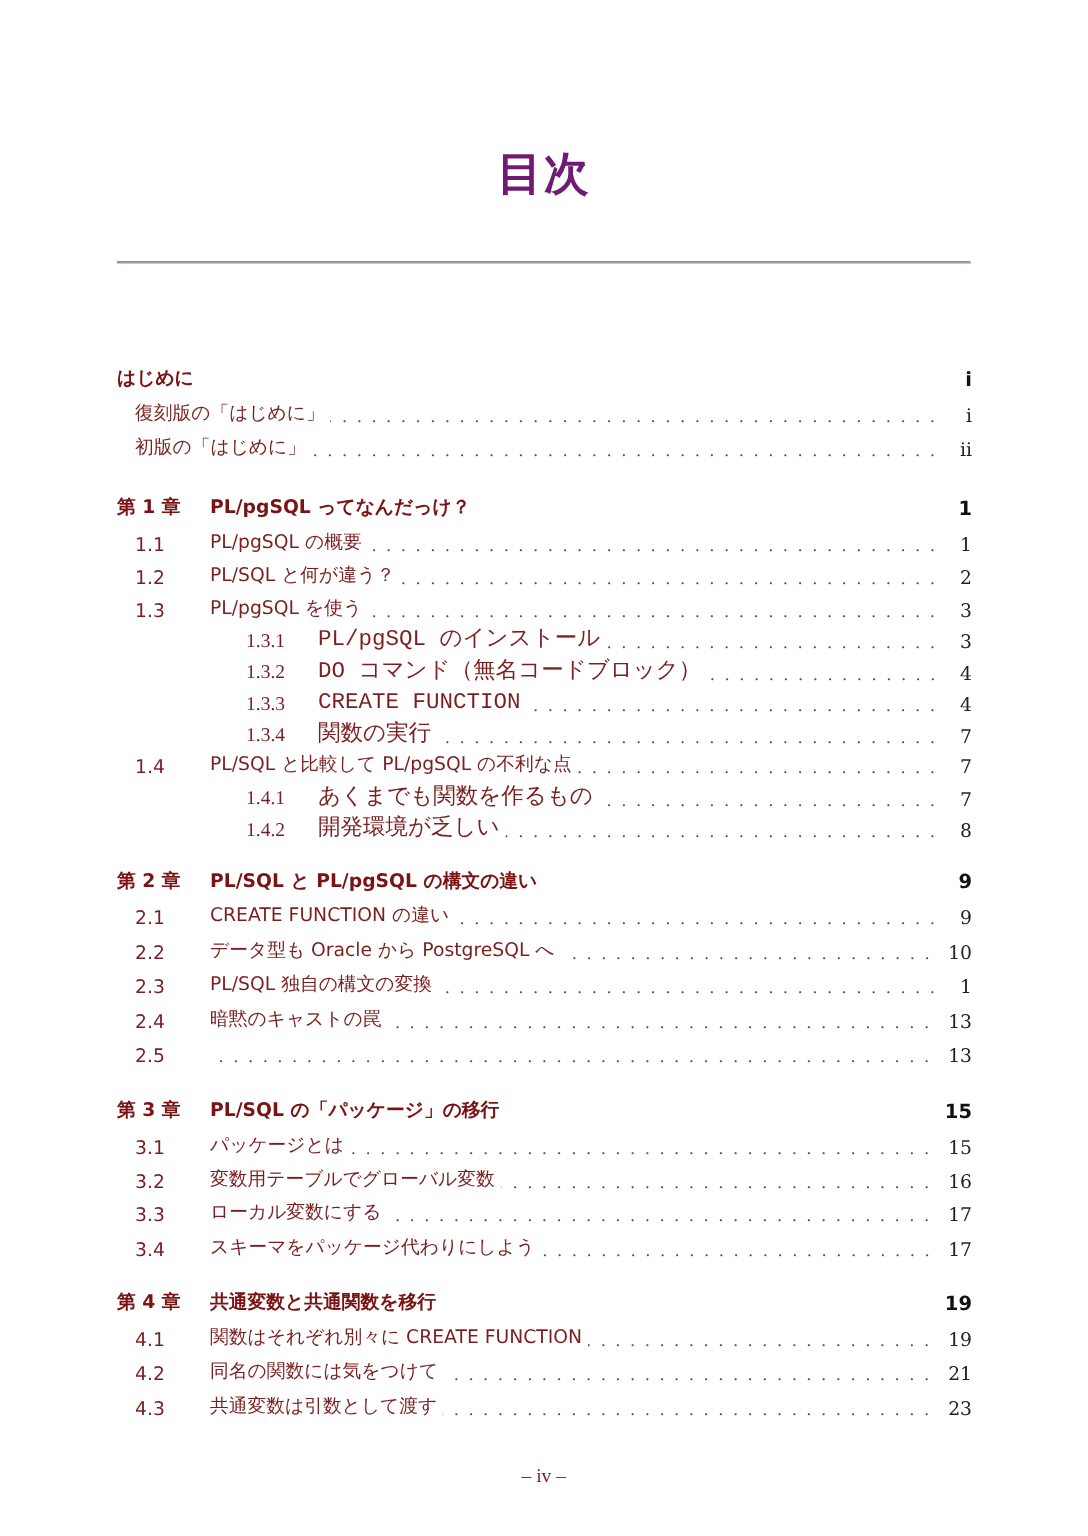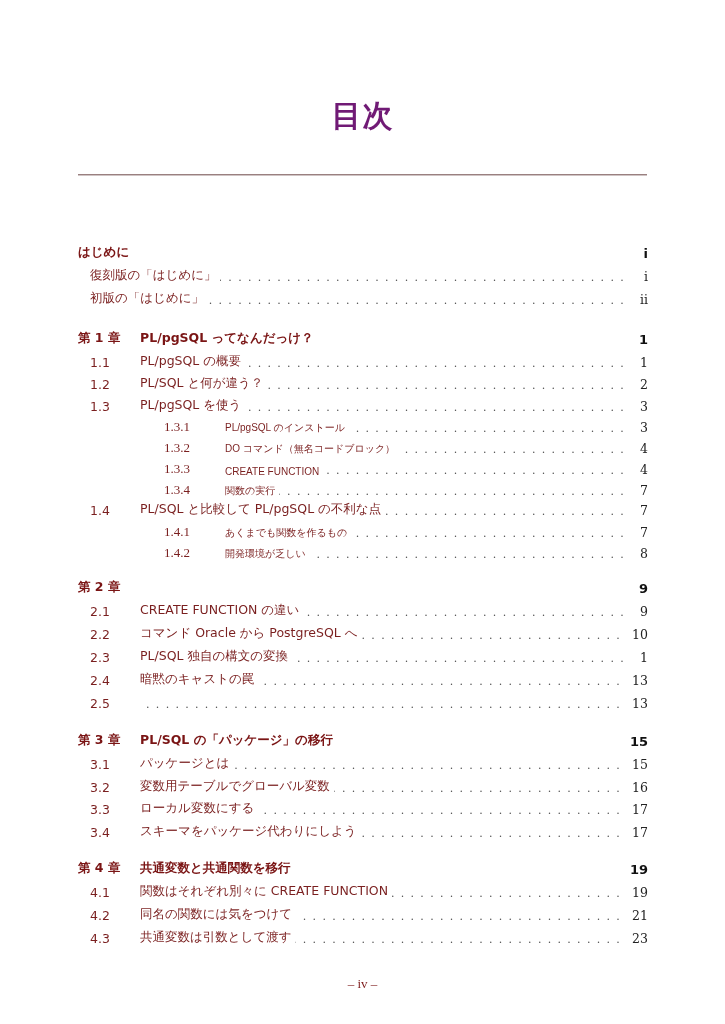--- a/index.html
+++ b/index.html
@@ -18,21 +18,21 @@
                color:#555; font-family:"DejaVu Serif", serif; font-size:11px;
                letter-spacing:6.3px; text-align:right; direction:rtl; }
   .row .pg { flex:none; font-family:"DejaVu Serif","Liberation Serif", serif;
              color:#222; font-size:12.5px; min-width:12px; text-align:right; }
   .chap { font-weight:bold; color:#7a1414;justify-content:center; }
   .chap .pg { font-family:"DejaVu Sans", sans-serif; font-weight:bold; color:#111; font-size:13px; }
   .chap .num { width:62px; }
   .sec .num { width:62px; padding-left:12px; box-sizing:border-box; }
   .sub .num { width:48px; padding-left:86px; box-sizing:content-box;
               font-family:"Liberation Serif", serif; font-size:13px; }
-  .sub .lbl { font-family:Liberation Sans, sans-serif; font-size:10px;margin-left:13px; }
+  .sub .lbl { font-family:Liberation Mono, monospace; font-size:15px; }
   .pre .lbl { padding-left:12px; }
   .footer { position:absolute; left:0; width:725px; top:976px; text-align:center;
             font-family:"Liberation Serif", serif; font-size:13px; color:#7f1d1d; }
 </style>
 </head>
 <body>
 
 <div class="title">目次</div>
 <div class="rule"></div>
 
@@ -116,32 +116,33 @@
   </div>
   <div class="row sub" style="top:541px">
     <span class="num">1.4.2</span>
     <span class="lbl">開発環境が乏しい</span>
     <span class="dots">..................................................................................</span>
     <span class="pg">8</span>
   </div>
 
   <div class="row chap" style="top:576px">
     <span class="num">第 2 章</span>
+    <span class="lbl">PL/SQL と PL/pgSQL の構文の違い</span>
     <span class="dots" style="visibility:hidden">.</span>
     <span class="pg">9</span>
   </div>
   <div class="row sec" style="top:599px">
     <span class="num">2.1</span>
     <span class="lbl">CREATE FUNCTION の違い</span>
     <span class="dots">..................................................................................</span>
     <span class="pg">9</span>
   </div>
   <div class="row sec" style="top:622px">
     <span class="num">2.2</span>
-    <span class="lbl">コマンド Oracle から PostgreSQL へ</span>
+    <span class="lbl">データ型も Oracle から PostgreSQL へ</span>
     <span class="dots">..................................................................................</span>
     <span class="pg">10</span>
   </div>
   <div class="row sec" style="top:645px">
     <span class="num">2.3</span>
     <span class="lbl">PL/SQL 独自の構文の変換</span>
     <span class="dots">..................................................................................</span>
     <span class="pg">1</span>
   </div>
   <div class="row sec" style="top:668px">

